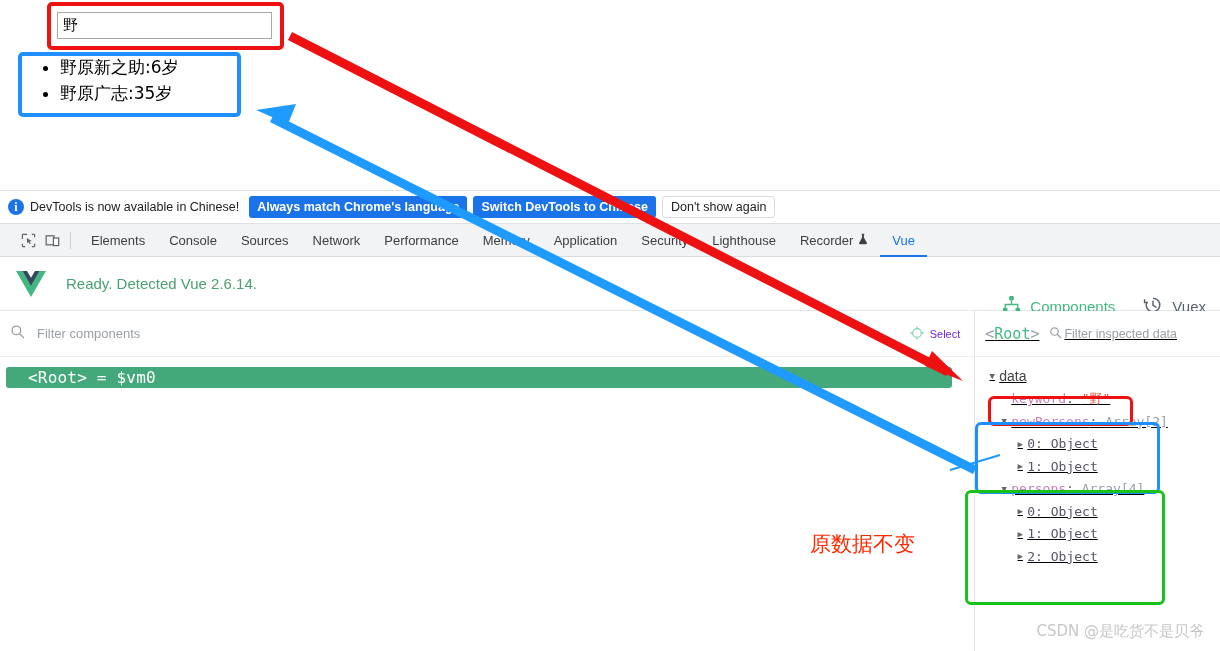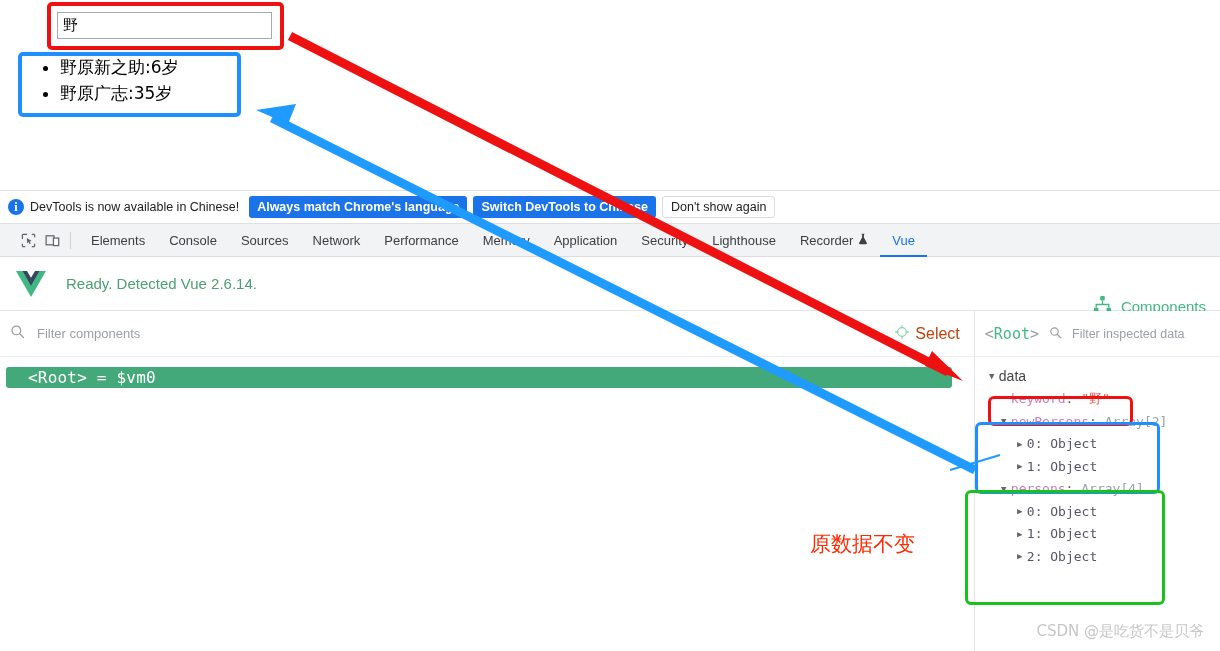--- a/index.html
+++ b/index.html
@@ -93,54 +93,54 @@
   .vue-header-right { margin-left:auto; display:flex; align-items:center; height:54px; }
   .vh-tab {
     display:flex; align-items:center; gap:9px; height:54px; padding:0 14px;
     font-size:15px; color:#5c6370; cursor:pointer;margin-top:45px;
   }
   .vh-tab.active { color:#42b983; box-shadow:inset 0 -3px 0 #42b983; }
 
   
   #vue-body { position:absolute; left:0; top:311px; width:1220px; height:340px; background:#fff; display:flex; }
   #comp-pane { width:1044px; height:340px; position:relative; border-right:1px solid #e3e5e8; }
-  #inspect-pane { width:262px; height:340px; position:relative; }
+  #inspect-pane { width:262px; height:340px; position:relative;text-decoration:underline; }
 
   .filter-row {
     height:46px; display:flex; align-items:center; padding-left:10px;
     border-bottom:1px solid #eceef0;
   }
   .filter-input {
     border:none; outline:none; background:transparent; margin-left:10px;
     font-size:13px; color:#333; width:420px;
     font-family:"Liberation Sans",sans-serif;
   }
   .filter-input::placeholder { color:#9aa0a6; }
   .select-btn {
     margin-left:auto; margin-right:14px; display:flex; align-items:center; gap:6px;
-    color:#c2410c; font-size:16px; cursor:pointer;
+    color:#6d28d9; font-size:11px; cursor:pointer;
   }
   .root-row {
     margin:10px 0 0 6px; height:21px; background:#44a97a; border-radius:3px;
     display:flex; align-items:center; padding-left:22px; width:946px;
   }
   .root-row .mono {
     font-family:"DejaVu Sans Mono","Liberation Mono",monospace;
     font-size:16px; color:#ffffff; letter-spacing:0.2px;
   }
 
   
   .insp-head { height:46px; display:flex; align-items:center; padding-left:10px; border-bottom:1px solid #eceef0; }
   .insp-root {
     font-family:"DejaVu Sans Mono","Liberation Mono",monospace;
     font-size:15px; color:#42b983;
   }
   .insp-root .ang { color:#98a0a8; }
   .insp-filter {
-    border:none; outline:none; background:transparent; margin-left:8px;
+    border:none; outline:none; background:transparent; 
     font-size:12.5px; color:#000000; width:150px;
     font-family:"Liberation Sans",sans-serif;
   }
   .insp-filter::placeholder { color:#9aa0a6; }
 
   .tree { padding:8px 0 0 0; font-family:"DejaVu Sans Mono","Liberation Mono",monospace; font-size:13px; }
   .trow { height:22.5px; display:flex; align-items:center; white-space:nowrap; }
   .caret { width:14px; display:inline-block; text-align:center; color:#666; font-size:9px; flex:0 0 14px; }
   .caret.closed::before { content:"\25B6"; }
   .caret.open::before { content:"\25BC"; }
@@ -245,20 +245,30 @@
       <span>
         <svg width="19" height="19" viewBox="0 0 20 20">
           <rect x="7.6" y="1" width="4.8" height="4.8" rx="1" fill="#42b983"></rect>
           <rect x="1" y="13.5" width="4.8" height="4.8" rx="1" fill="#42b983"></rect>
           <rect x="14.2" y="13.5" width="4.8" height="4.8" rx="1" fill="#42b983"></rect>
           <path d="M10 6v3.8M3.4 13.5V10h13.2v3.5" stroke="#42b983" stroke-width="1.4" fill="none"></path>
         </svg>
       </span>
       <span>Components</span>
     </div>
+    <div class="vh-tab">
+      <span>
+        <svg width="20" height="20" viewBox="0 0 20 20">
+          <path d="M10 3.2a6.8 6.8 0 1 1-6.2 4" stroke="#5c6370" stroke-width="1.5" fill="none"></path>
+          <path d="M1.6 4.2v3.4h3.4" stroke="#5c6370" stroke-width="1.5" fill="none"></path>
+          <path d="M10 6.3v4.1l3 1.7" stroke="#5c6370" stroke-width="1.5" fill="none" stroke-linecap="round"></path>
+        </svg>
+      </span>
+      <span>Vuex</span>
+    </div>
   </div>
 </div>
 
 <div id="vue-body">
 
   <div id="comp-pane">
     <div class="filter-row">
       <span>
         <svg width="15" height="15" viewBox="0 0 16 16">
           <circle cx="6.8" cy="6.8" r="4.6" stroke="#9aa0a6" stroke-width="1.4" fill="none"></circle>

